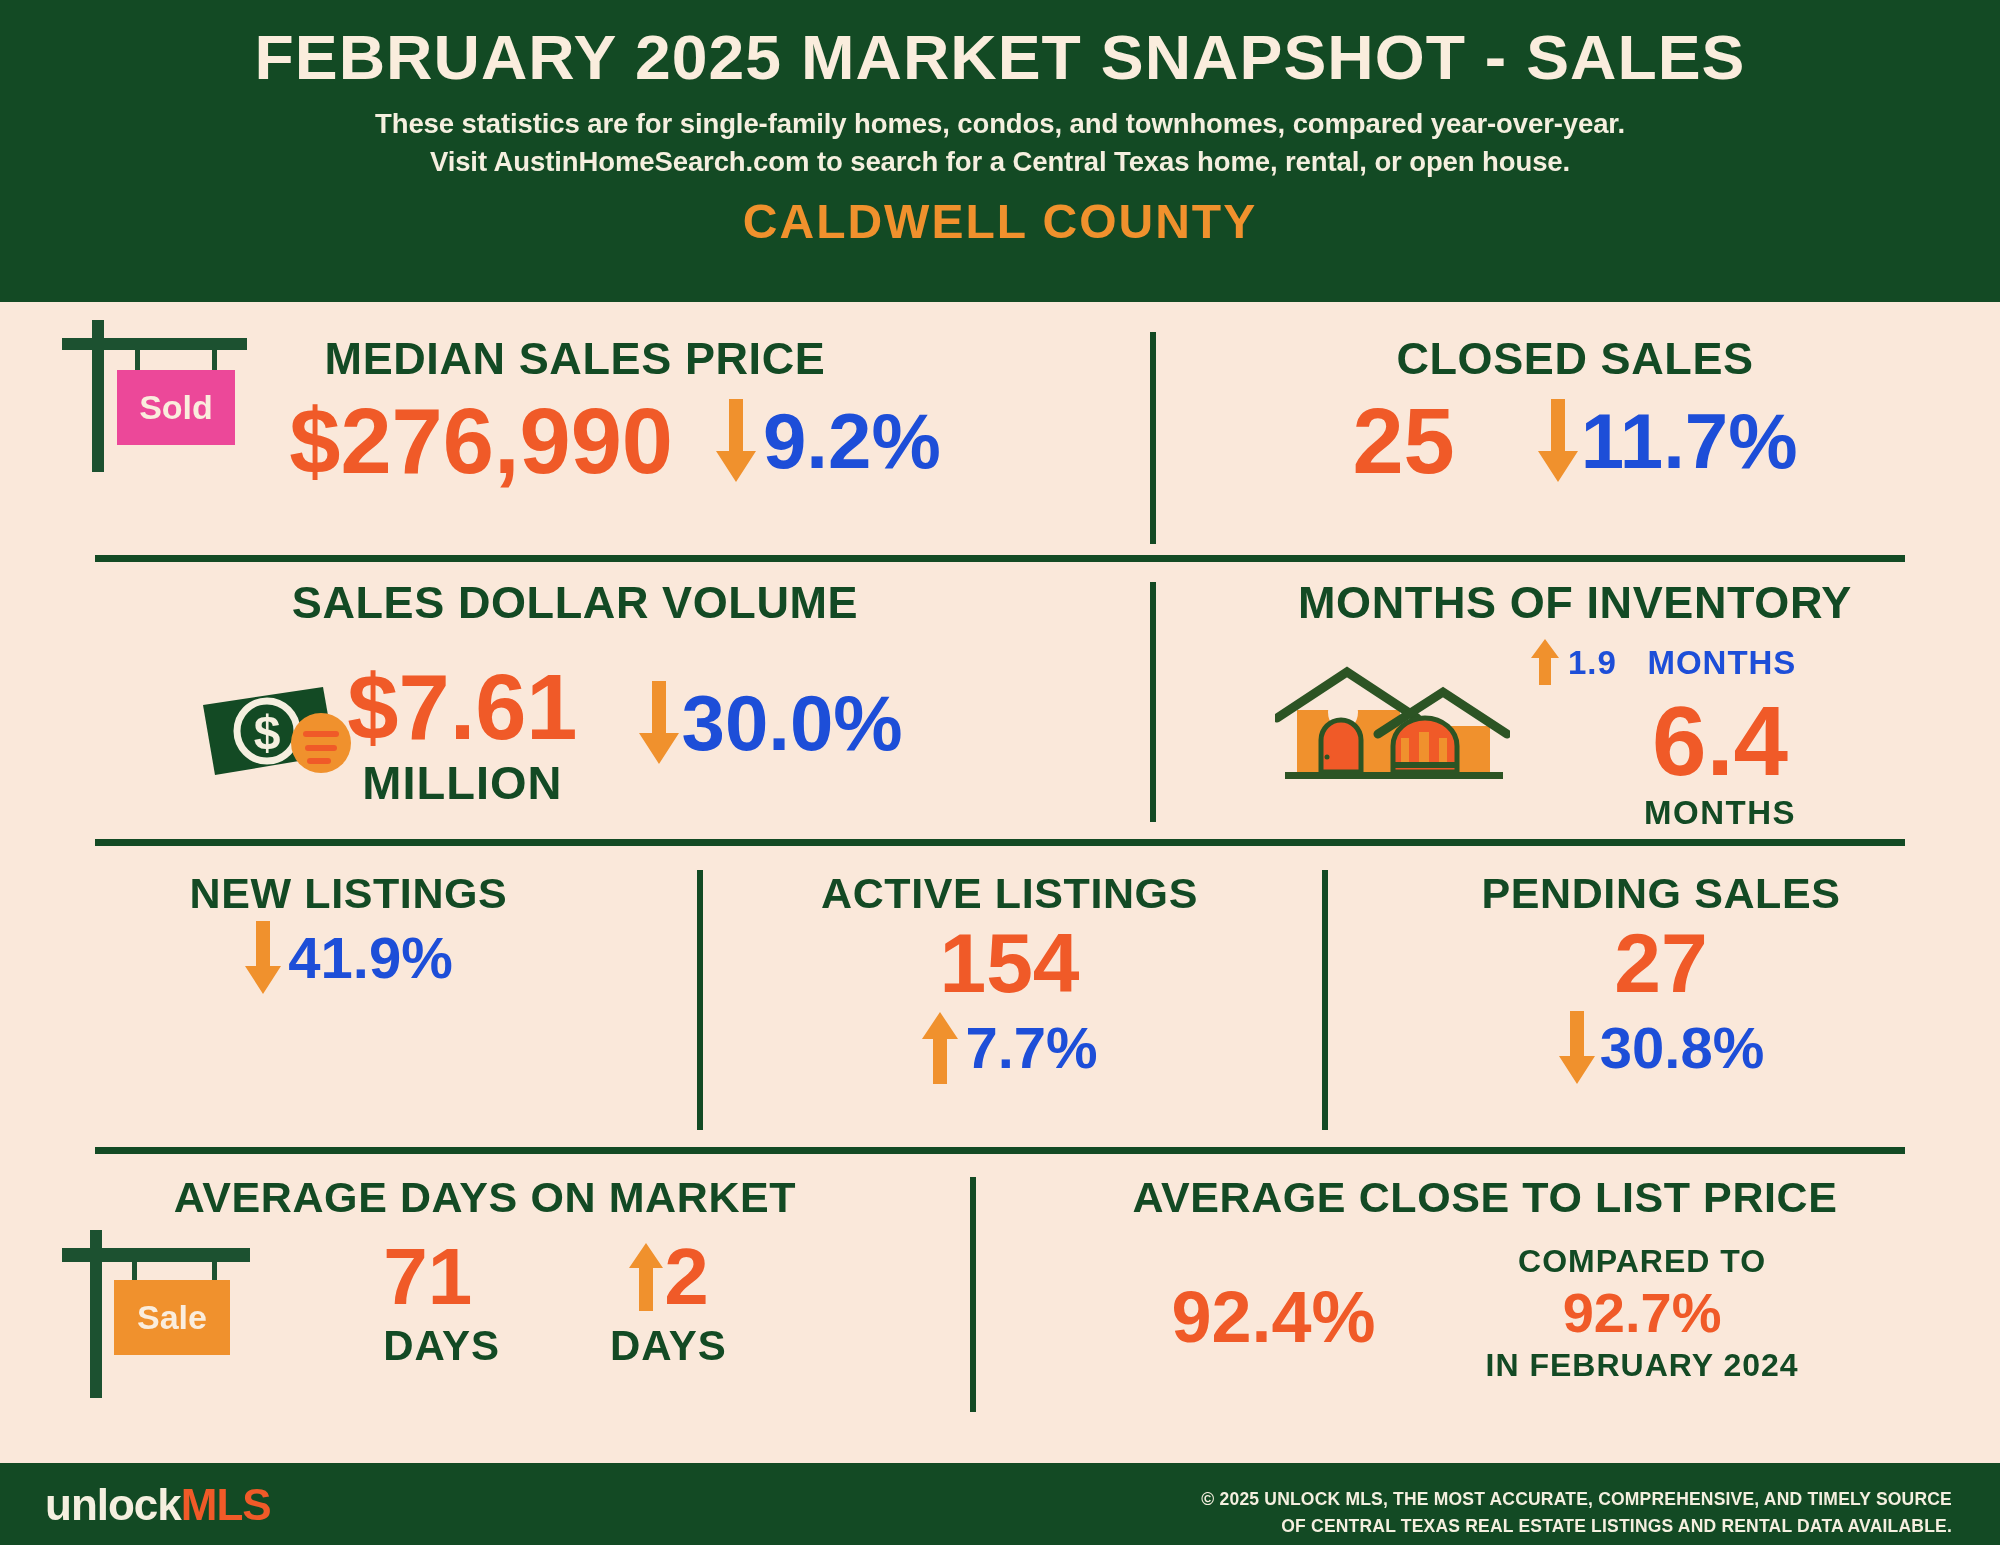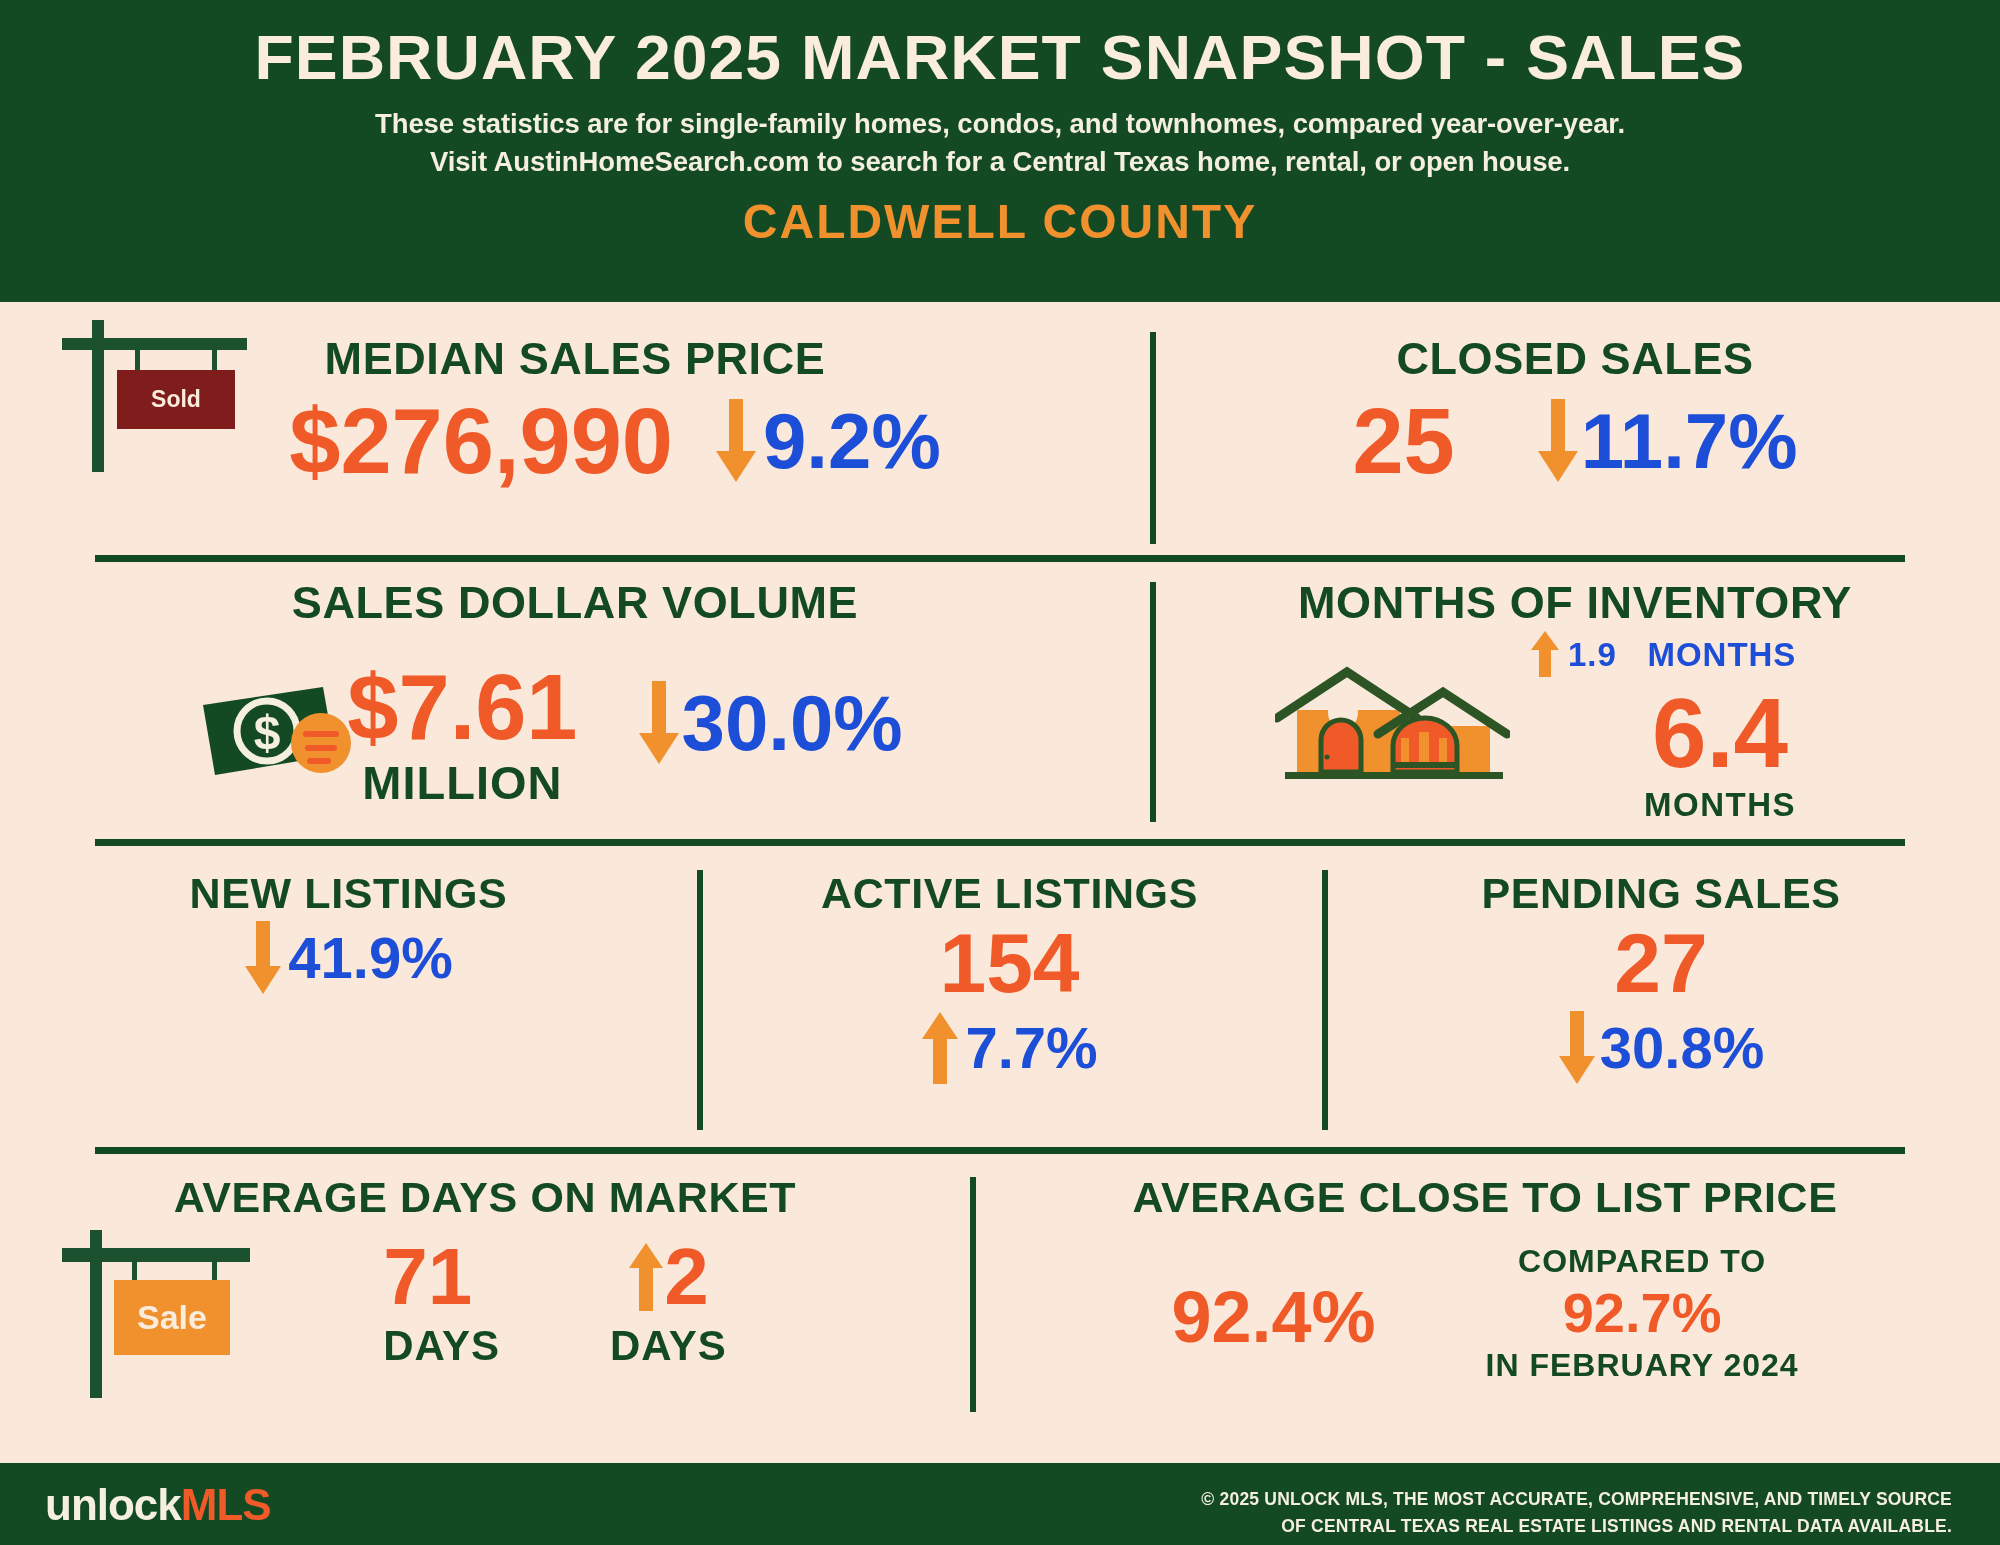--- a/index.html
+++ b/index.html
@@ -103,21 +103,21 @@
     <div class="vr" style="left:1150px; top:30px; height:212px;"></div>
 
     <div class="cell" style="left:0px; top:28px; width:1150px; height:220px;">
       <div class="cap cap-lg" style="margin-top:6px;">MEDIAN SALES PRICE</div>
 
       <div class="sign" style="left:62px; top:-18px; width:190px; height:160px;">
         <div class="post" style="left:30px; top:8px; width:12px; height:152px;"></div>
         <div class="post" style="left:0px; top:26px; width:185px; height:12px;"></div>
         <div class="post" style="left:73px; top:38px; width:5px; height:22px;"></div>
         <div class="post" style="left:150px; top:38px; width:5px; height:22px;"></div>
-        <div class="board" style="left:55px; top:58px; width:118px; height:59px; background:#7f1d1d; font-size:23px;">
+        <div class="board" style="left:55px; top:58px; width:118px; height:75px; background:#ec4899; font-size:34px;">
           <span>Sold</span>
         </div>
       </div>
 
       <div class="row" style="margin-top:14px; padding-left:80px;">
         <span class="bignum" style="font-size:92px;">$276,990</span>
         <span class="arrow" style="margin-left:42px;">
           <svg width="42" height="84" viewBox="0 0 42 84">
             <polygon points="14,0 28,0 28,52 41,52 21,83 1,52 14,52" fill="#F0912D"></polygon>
           </svg>
@@ -186,21 +186,21 @@
           <circle cx="52" cy="95" r="2.5" fill="#2C5424"></circle>
           <path d="M118 110 L118 84 A32 28 0 0 1 182 84 L182 110 Z" fill="#F05A28" stroke="#2C5424" stroke-width="5"></path>
           <rect x="126" y="76" width="8" height="30" fill="#F0912D"></rect>
           <rect x="144" y="70" width="10" height="36" fill="#F0912D"></rect>
           <rect x="164" y="76" width="8" height="30" fill="#F0912D"></rect>
           <rect x="118" y="100" width="64" height="6" fill="#2C5424"></rect>
           <rect x="10" y="110" width="218" height="7" fill="#2C5424"></rect>
         </svg>
       </div>
 
-      <div style="position:absolute; left:380px; top:50px; width:460px;">
+      <div style="position:absolute; left:380px; top:58px; width:460px;">
         <div class="row" style="justify-content:flex-start;">
           <span class="arrow">
             <svg width="30" height="48" viewBox="0 0 30 48">
               <polygon points="15,1 29,20 21,20 21,47 9,47 9,20 1,20" fill="#F0912D"></polygon>
             </svg>
           </span>
           <span class="pct" style="font-size:33px; margin-left:8px; letter-spacing:1px;">
             <span>1.9</span>
             <span>&nbsp;</span>
             <span>MONTHS</span>

